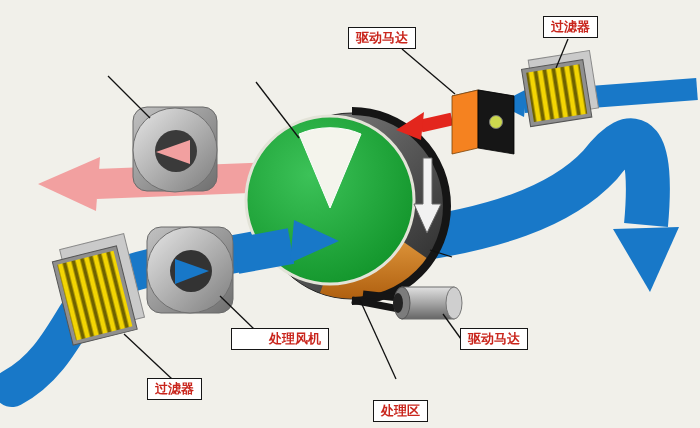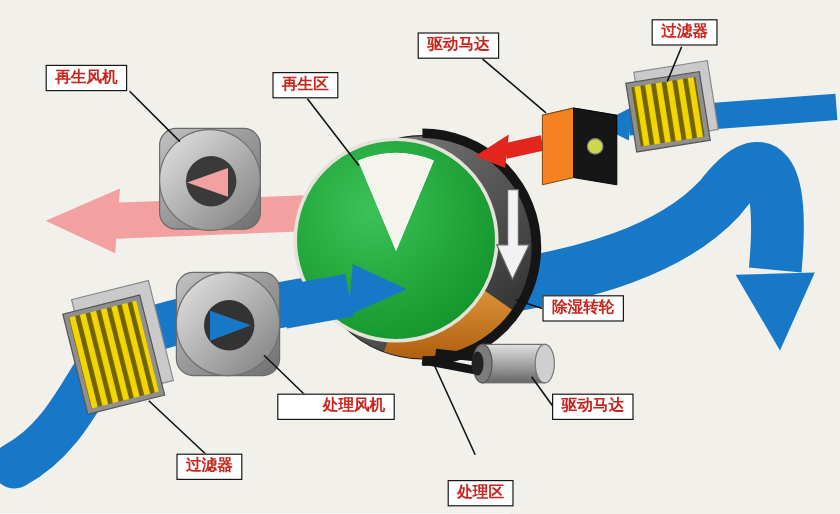--- a/index.html
+++ b/index.html
@@ -147,23 +147,20 @@
       <line x1="402" y1="49" x2="455" y2="94"></line>
       <line x1="568" y1="39" x2="556" y2="68"></line>
       <line x1="452" y1="257" x2="430" y2="250"></line>
       <line x1="461" y1="339" x2="443" y2="314"></line>
       <line x1="254" y1="329" x2="220" y2="296"></line>
       <line x1="396" y1="379" x2="360" y2="300"></line>
       <line x1="172" y1="379" x2="124" y2="334"></line>
     </g>
   </svg>
 
-  <div class="label" style="left:38px;top:54px;">再生风机</div>
-  <div class="label" style="left:227px;top:60px;">再生区</div>
   <div class="label" style="left:348px;top:27px;">驱动马达</div>
   <div class="label" style="left:543px;top:16px;">过滤器</div>
-  <div class="label" style="left:452px;top:246px;">除湿转轮</div>
   <div class="label" style="left:460px;top:328px;text-align:center;">驱动马达</div>
   <div class="label" style="left:231px;top:328px;padding-left:37px;">处理风机</div>
   <div class="label" style="left:373px;top:400px;">处理区</div>
   <div class="label" style="left:147px;top:378px;">过滤器</div>
 
 </div>
 
 </body></html>

